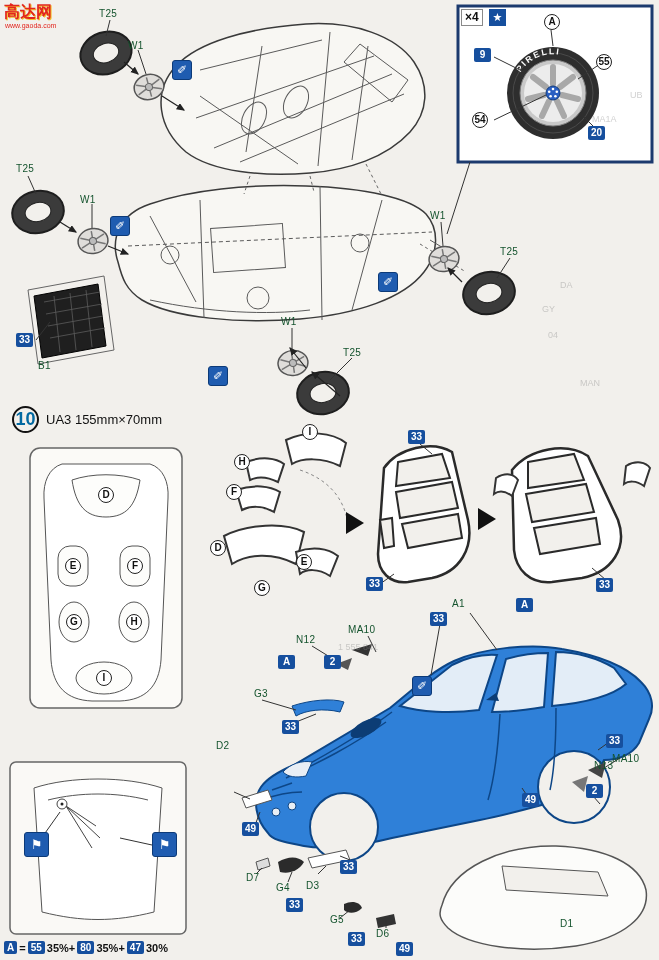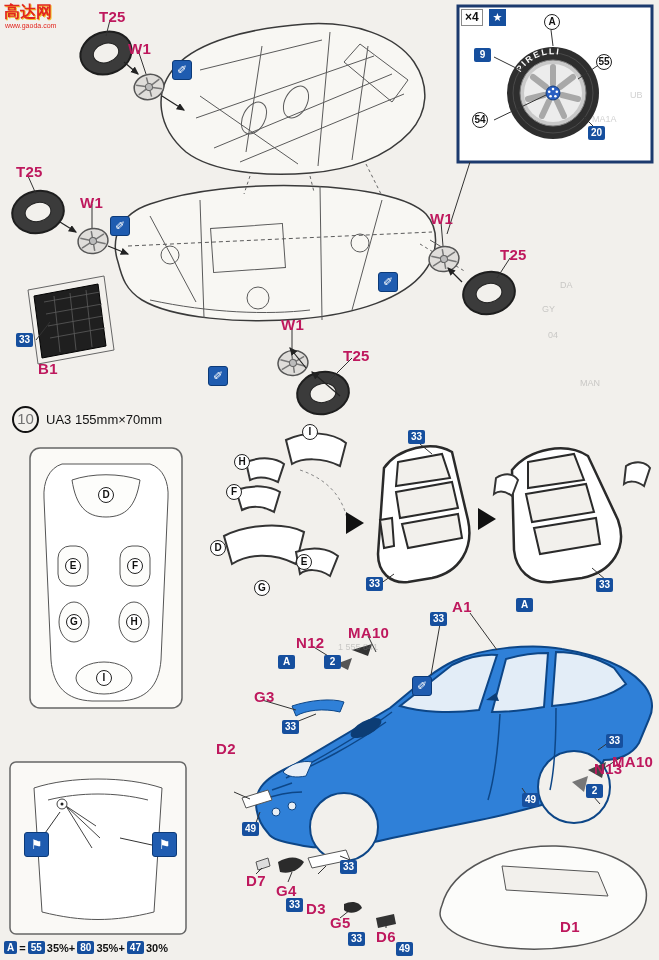--- a/index.html
+++ b/index.html
@@ -1,24 +1,24 @@
 <!DOCTYPE html>
 <html><head>
 <meta charset="utf-8">
 <style>
   *{margin:0;padding:0;box-sizing:border-box}
   body{background:#9a9a9a;font-family:"Liberation Sans",sans-serif}
   .sheet{position:relative;width:659px;height:960px;margin:0 auto;background:#f2f0ec;overflow:hidden}
   svg.art{position:absolute;left:0;top:0}
-  .lbl{position:absolute;font-weight:bold;font-size:15px;color:#be185d;letter-spacing:.3px;white-space:nowrap}
+  .lbl{position:absolute;font-weight:normal;font-size:10px;color:#14532d;letter-spacing:.3px;white-space:nowrap}
   .box{position:absolute;background:#164f9e;color:#fff;font-weight:bold;font-size:10px;line-height:14px;min-width:17px;height:14px;text-align:center;padding:0 2px;border-radius:2px}
   .circ{position:absolute;width:16px;height:16px;border:1.5px solid #222;border-radius:50%;background:#fff;font-size:10px;font-weight:bold;text-align:center;line-height:13px;color:#111}
   .glue{position:absolute;width:20px;height:20px;background:#1f5cb0;border:1px solid #0c3a78;border-radius:3px;color:#fff;font-size:12px;text-align:center;line-height:18px}
   .pinbox{position:absolute;width:25px;height:25px;background:#1f5cb0;border:1px solid #0c3a78;border-radius:3px;color:#fff;font-size:13px;text-align:center;line-height:24px}
-  .step-circ{position:absolute;width:27px;height:27px;border:2.5px solid #111;border-radius:50%;font-size:15px;font-weight:normal;text-align:center;line-height:22px;color:#737373}
+  .step-circ{position:absolute;width:27px;height:27px;border:2.5px solid #111;border-radius:50%;font-size:18px;font-weight:bold;text-align:center;line-height:22px;color:#0369a1}
   .step-lbl{position:absolute;font-weight:normal;font-size:13px;color:#111;white-space:nowrap}
   .wm-title{position:absolute;left:4px;top:2px;font-size:16px;font-weight:bold;color:#e2261f;text-shadow:1px 1px 0 #f2c12b}
   .wm-sub{position:absolute;left:5px;top:22px;font-size:7px;color:#e2261f}
   .x4box{position:absolute;left:461px;top:9px;background:#fff;border:1px solid #8a8a8a;font-weight:bold;font-size:12px;padding:0 3px;line-height:15px;color:#111}
   .starbox{position:absolute;left:489px;top:9px;width:17px;height:17px;background:#164f9e;color:#fff;font-size:11px;text-align:center;line-height:17px}
   .formula{position:absolute;left:4px;top:941px;display:flex;align-items:center;gap:2px;font-size:11px;font-weight:bold;color:#111}
   .formula .fbox{background:#164f9e;color:#fff;padding:0 3px;border-radius:2px;font-size:10px;line-height:13px}
 </style>
 </head>
 <body>
@@ -356,21 +356,21 @@
 <div class="box" style="left:324px;top:655px">2</div>
 <div class="lbl" style="left:348px;top:624px">MA10</div>
 <div class="box" style="left:278px;top:655px">A</div>
 <div class="lbl" style="left:254px;top:688px">G3</div>
 <div class="box" style="left:282px;top:720px">33</div>
 <div class="lbl" style="left:216px;top:740px">D2</div>
 <div class="box" style="left:242px;top:822px">49</div>
 <div class="lbl" style="left:246px;top:872px">D7</div>
 <div class="lbl" style="left:276px;top:882px">G4</div>
 <div class="box" style="left:286px;top:898px">33</div>
-<div class="lbl" style="left:306px;top:900px">D3</div>
+<div class="lbl" style="left:306px;top:880px">D3</div>
 <div class="box" style="left:340px;top:860px">33</div>
 <div class="lbl" style="left:330px;top:914px">G5</div>
 <div class="box" style="left:348px;top:932px">33</div>
 <div class="lbl" style="left:376px;top:928px">D6</div>
 <div class="box" style="left:396px;top:942px">49</div>
 <div class="box" style="left:522px;top:793px">49</div>
 <div class="box" style="left:606px;top:734px">33</div>
 <div class="lbl" style="left:612px;top:753px">MA10</div>
 <div class="box" style="left:586px;top:784px">2</div>
 <div class="lbl" style="left:594px;top:760px">N13</div>

